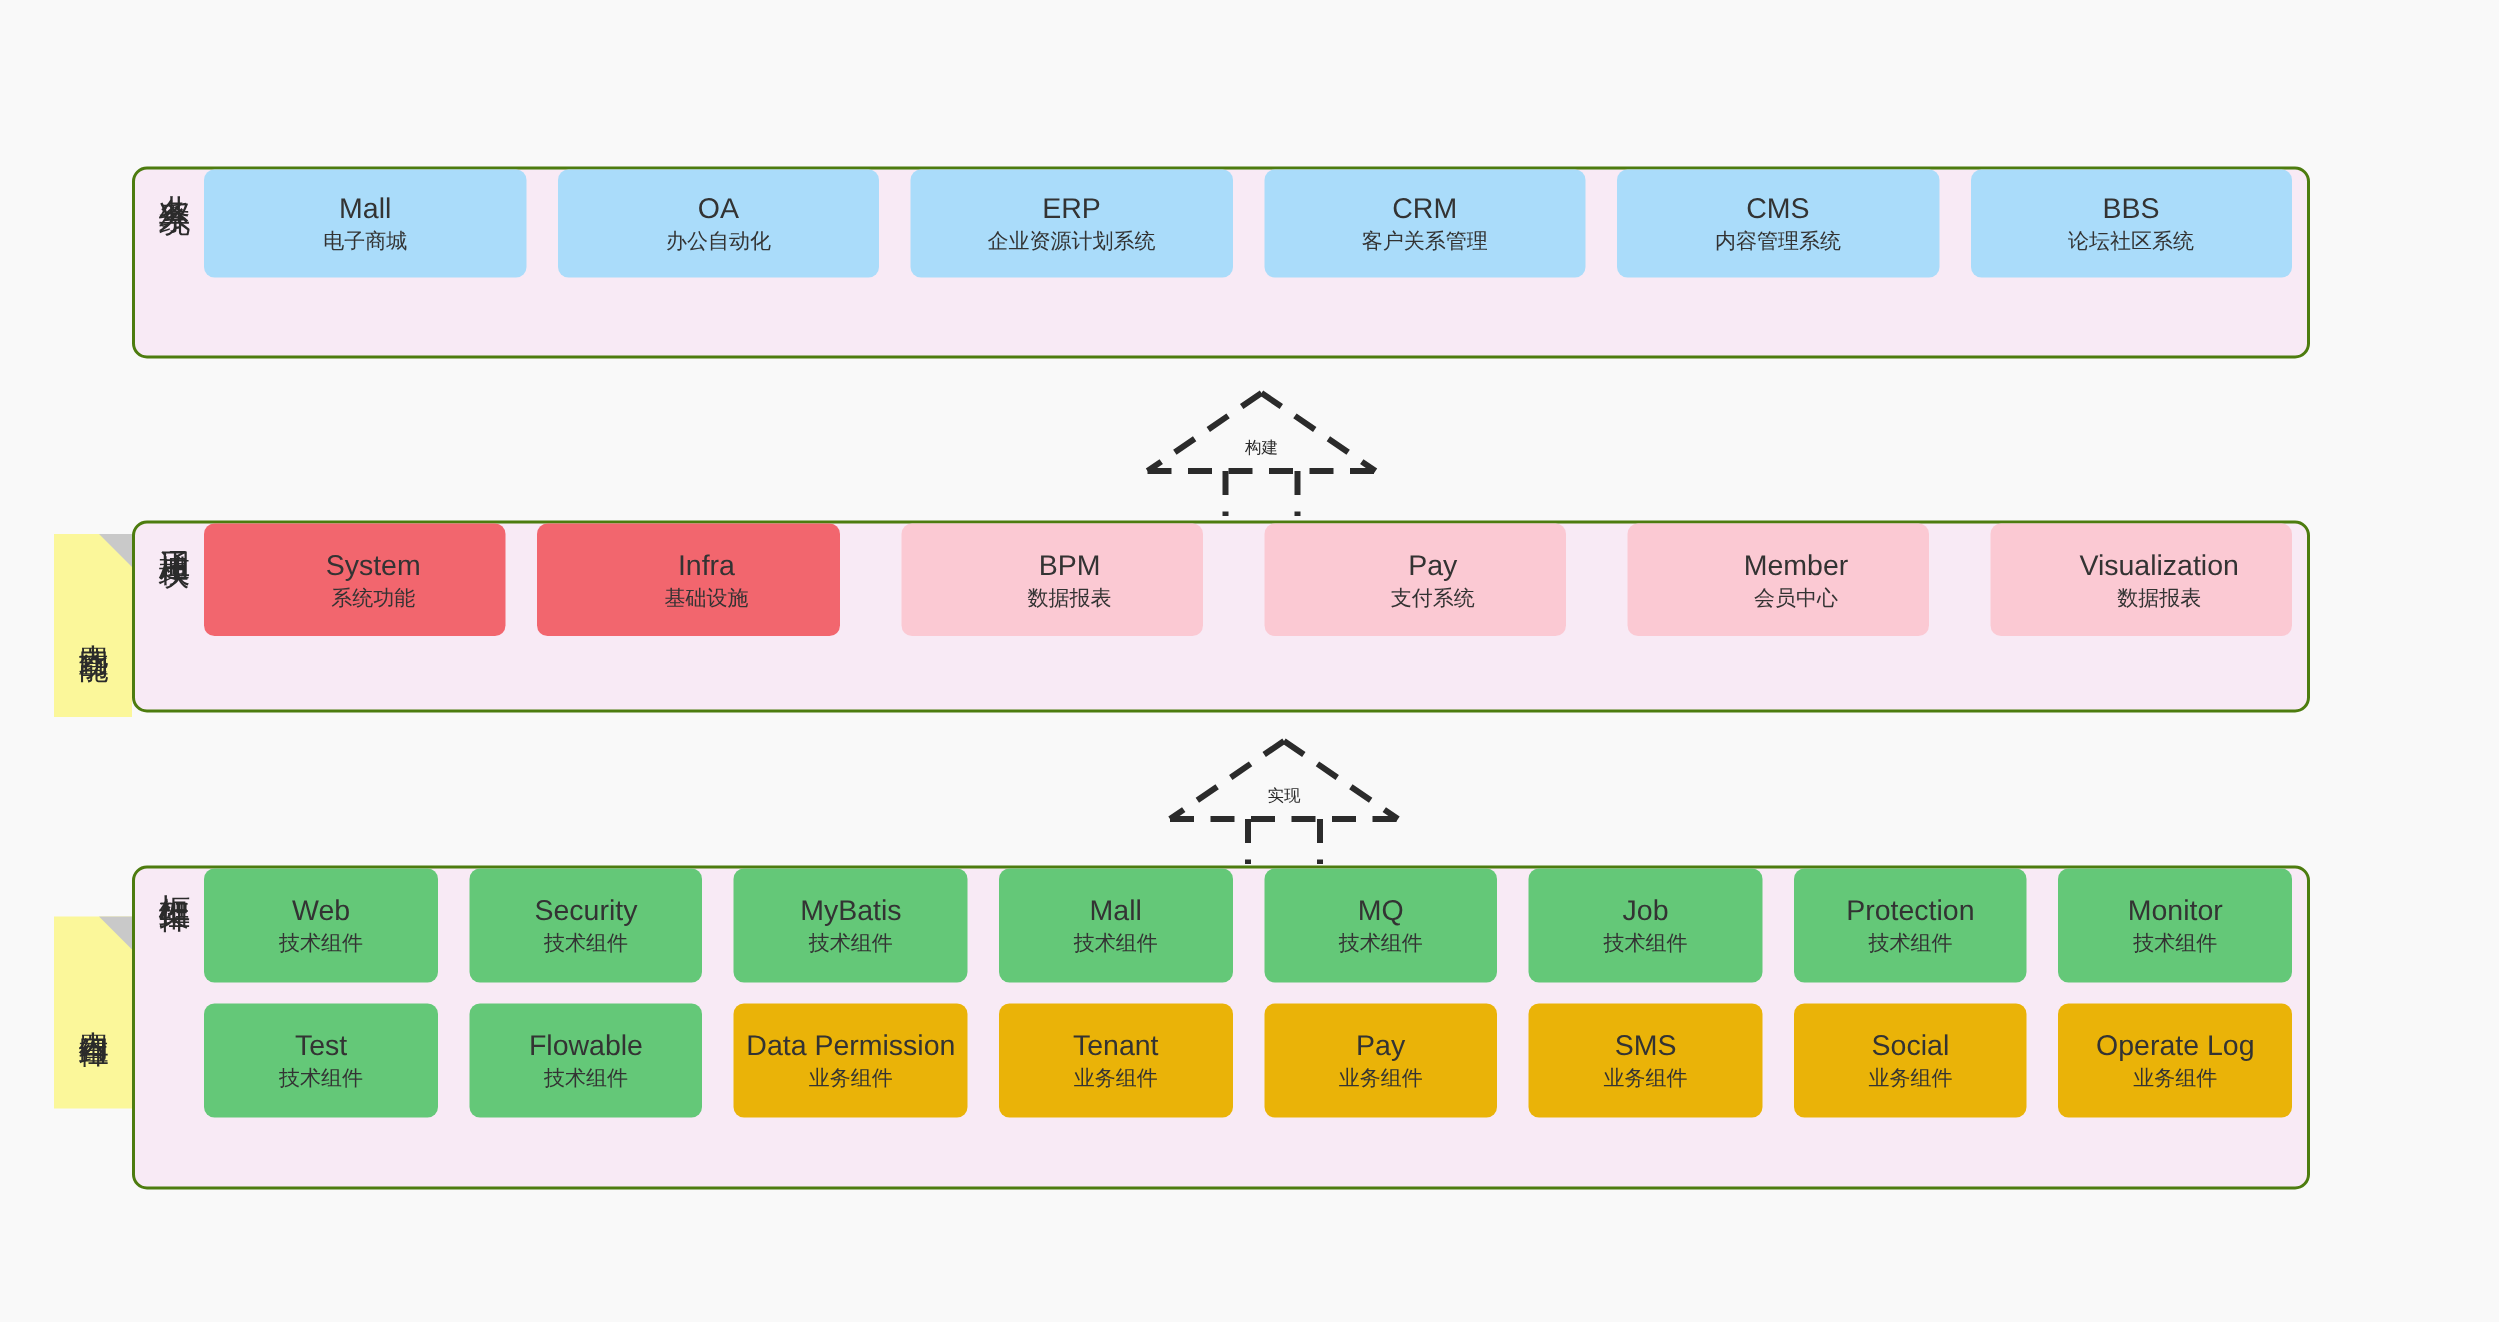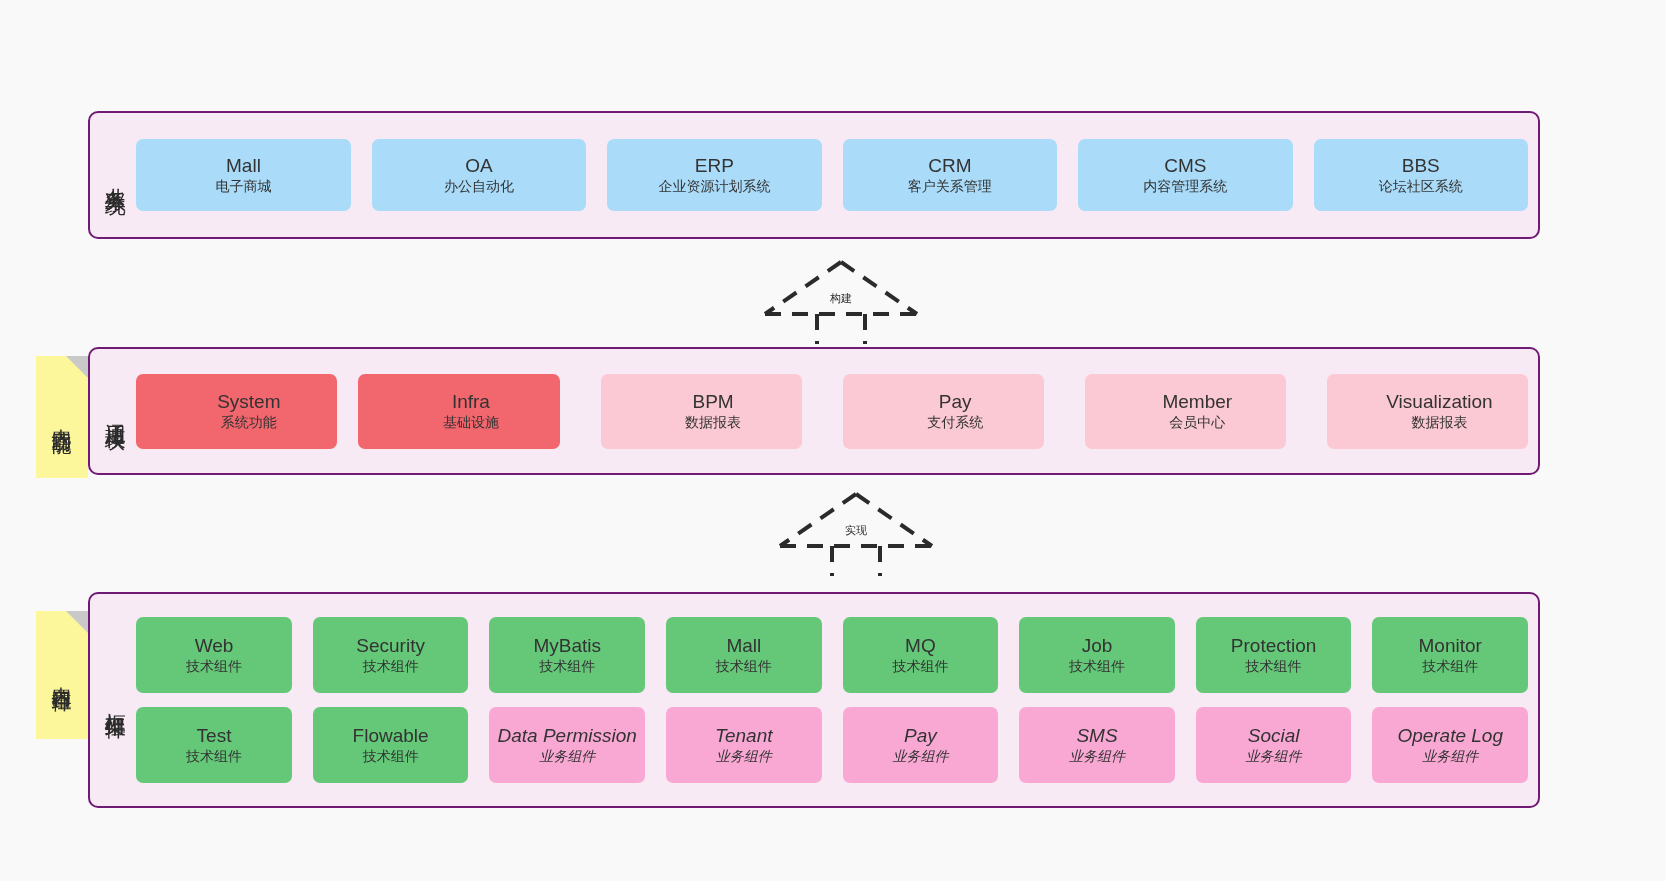--- a/index.html
+++ b/index.html
@@ -14,24 +14,23 @@
     position: relative;
     width: 1666px;
     height: 881px;
     background: #f9f9f9;
   }
 
   
   .layer {
     position: absolute;
     background: #f8eaf5;
-    border: 2px solid #701a75;
+    border: 2px solid #4d7c0f;
     border-radius: 10px;
     display: flex;
-    align-items: center;
   }
 
   
   .layer-title {
     writing-mode: vertical-rl;
     text-orientation: upright;
     font-size: 21px;
     color: #2b2b2b;
     letter-spacing: 2px;
     line-height: 1.06;
@@ -68,26 +67,26 @@
     line-height: 1.26;
   }
   .card .en { font-size: 19px; }
   .card .cn { font-size: 14px; }
 
   
   .c-blue       { background: #aadcfa; }
   .c-red        { background: #f2666e; }
   .c-pink       { background: #fbc9d3; margin-left: 20px; }
   .c-green      { background: #64c878; }
-  .c-lightgreen { background: #f9a8d4; font-style: italic; }
+  .c-lightgreen { background: #eab308; }
 
   
   #layer-business { left: 88px;  top: 111px; width: 1452px; height: 128px; }
   #layer-common   { left: 88px;  top: 347px; width: 1452px; height: 128px; }
-  #layer-frame    { left: 88px;  top: 577px; width: 1452px; height: 216px; margin-top: 15px; }
+  #layer-frame    { left: 88px;  top: 577px; width: 1452px; height: 216px; }
 
   #layer-business .card { height: 72px; }
   #layer-common  .card  { height: 75px; padding-left: 28px; }
   #layer-frame   .card  { height: 76px; }
 
   
   .sticky {
     position: absolute;
     background: #fbf79a;
     display: flex;

